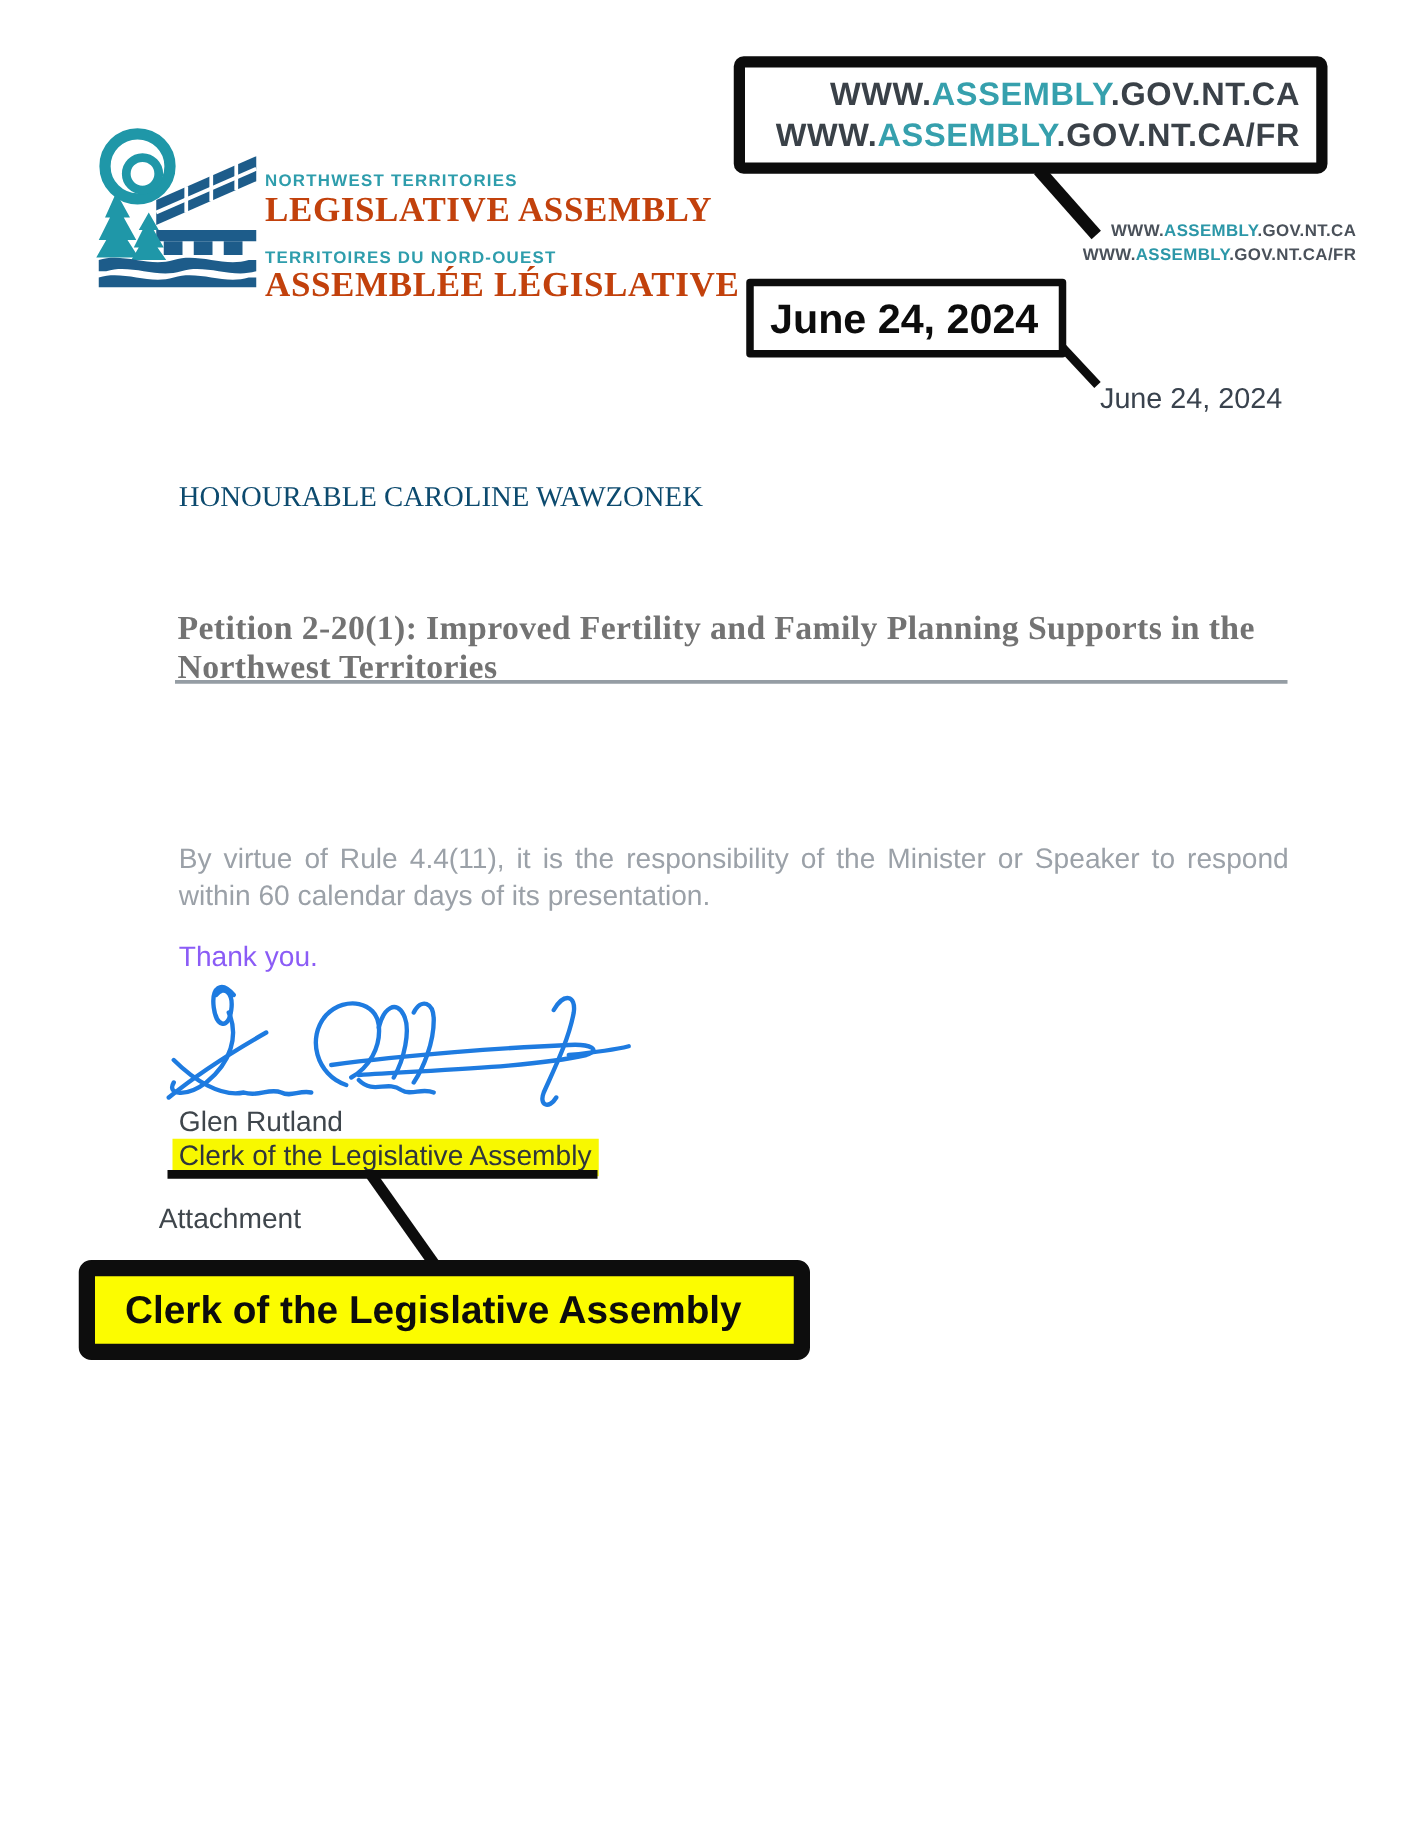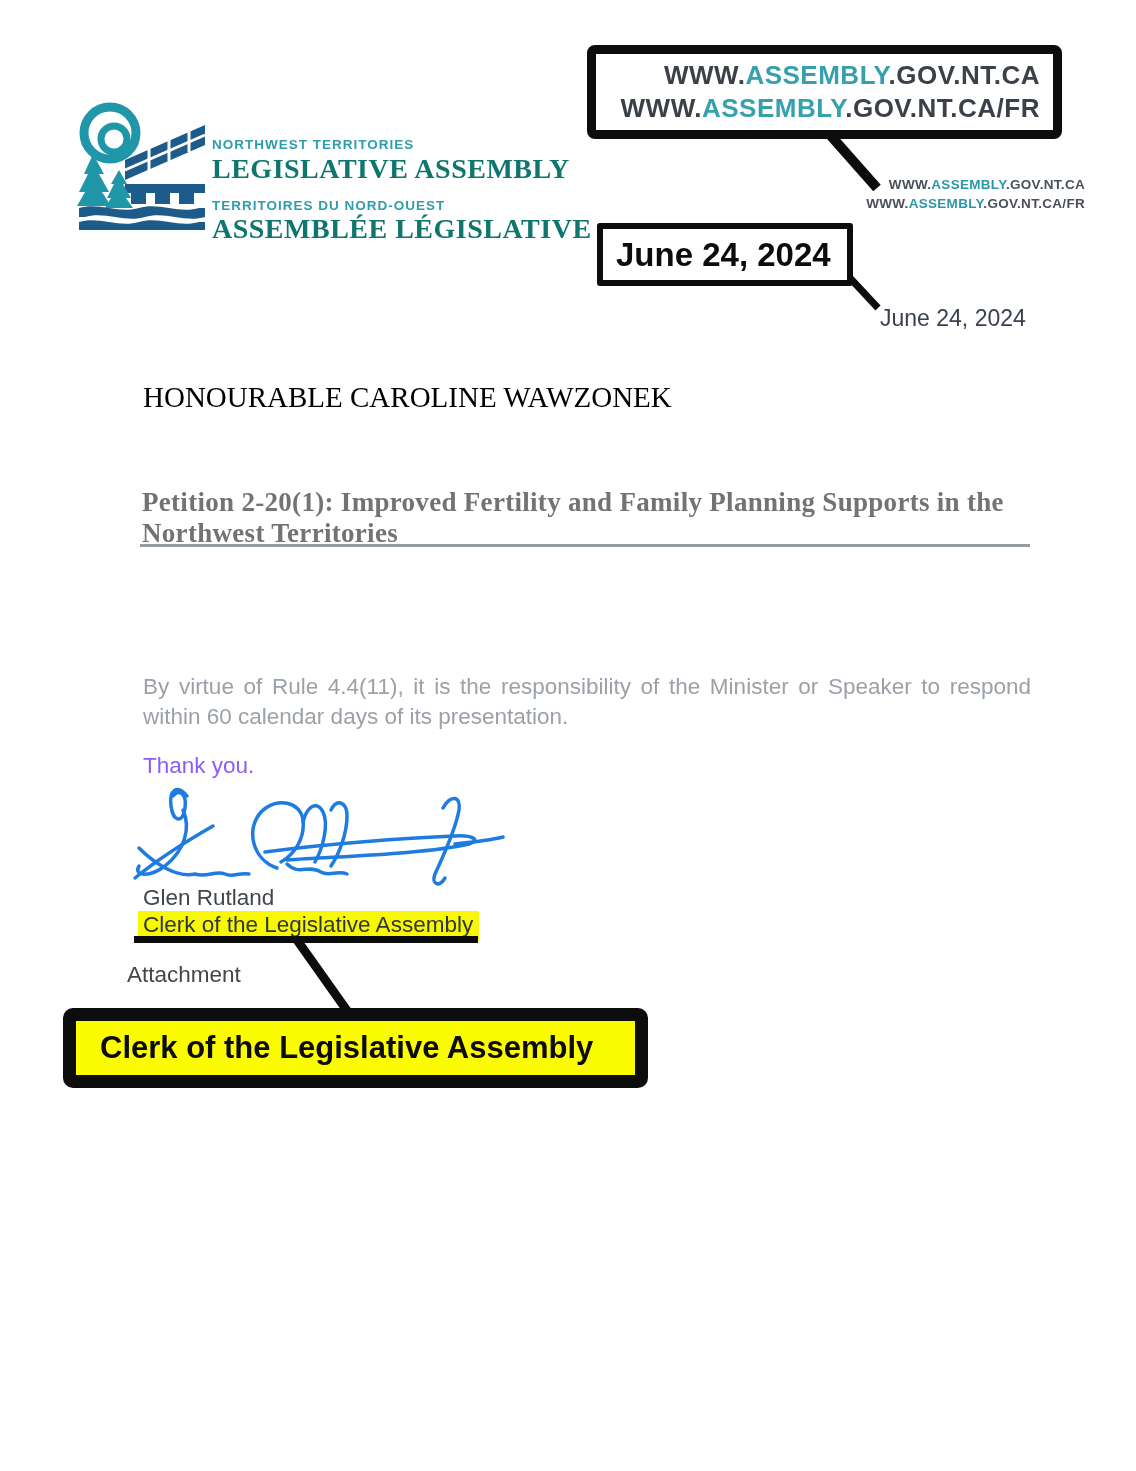--- a/index.html
+++ b/index.html
@@ -5,42 +5,42 @@
   html,body{margin:0;padding:0;background:#ffffff;}
   .page{position:relative;width:1136px;height:1471px;background:#ffffff;overflow:hidden;
         font-family:"Liberation Sans", sans-serif;}
   .abs{position:absolute;}
 
   
   .logo-emblem{left:73px;top:98px;}
   .logo-text{left:212px;top:122px;line-height:1;}
   .logo-small{font-size:13.5px;font-weight:bold;letter-spacing:1px;color:#2e9dac;margin:16px 0 3px 0;}
   .logo-large{font-family:"Liberation Serif", serif;font-size:28px;font-weight:bold;
-              color:#0f766e;letter-spacing:.5px;margin:0 0 6px 0;}
+              color:#c2410c;letter-spacing:.5px;margin:0 0 6px 0;}
 
   
   .url-box{left:587px;top:45px;width:475px;height:94px;border:9px solid #0c0c0c;border-radius:8px;
            box-sizing:border-box;background:#fff;display:flex;flex-direction:column;justify-content:center;
            padding-right:13px;text-align:right;font-weight:bold;font-size:26px;letter-spacing:.5px;
            color:#3a4148;line-height:33px;white-space:nowrap;}
   .teal{color:#36a0ad;text-align:right;}
   .date-box{left:597px;top:223px;width:256px;height:63px;border:6px solid #0c0c0c;border-radius:3px;
             box-sizing:border-box;background:#fff;display:flex;align-items:center;padding-left:13px;
             font-weight:bold;font-size:33px;color:#0c0c0c;}
   .clerk-box{left:63px;top:1008px;width:585px;height:80px;border:13px solid #0d0d0d;border-radius:10px;
              box-sizing:border-box;background:#fcfc00;display:flex;align-items:center;padding-left:24px;
              font-weight:bold;font-size:31px;color:#0c0c0c;white-space:nowrap;}
 
   
   .small-urls{left:685px;top:175px;width:400px;text-align:right;font-weight:bold;font-size:13.5px;
               line-height:19px;color:#4a515a;letter-spacing:.3px;white-space:nowrap;}
   .small-urls .teal{color:#2c97a8;}
   .doc-date{left:880px;top:305px;font-size:23px;color:#39424d;}
-  .recipient{left:143px;top:383px;font-family:"Liberation Serif", serif;font-size:29px;
-             color:#000000;line-height:29px;}
+  .recipient{left:143px;top:383px;font-family:"Liberation Serif", serif;font-size:23px;
+             color:#0c4a6e;line-height:29px;}
   .subject{left:142px;top:487px;width:890px;font-family:"Liberation Serif", serif;font-weight:bold;
            font-size:27px;color:#737373;line-height:31px;letter-spacing:.3px;}
   .subject-rule{left:140px;top:544px;width:890px;height:3px;background:#959da4;}
   .para{left:143px;width:888px;font-size:22.5px;color:#9ba1a8;line-height:30px;text-align:justify;}
   .para1{top:567px;}
   .para2{top:672px;}
   .closing{left:143px;top:753px;font-size:22.5px;color:#8b5cf6;}
   .signature{left:125px;top:782px;}
   .signer-name{left:143px;top:885px;font-size:22.5px;color:#3f464c;}
   .signer-title{left:138px;top:911px;background:#f8f800;color:#2f363c;font-size:22.5px;

